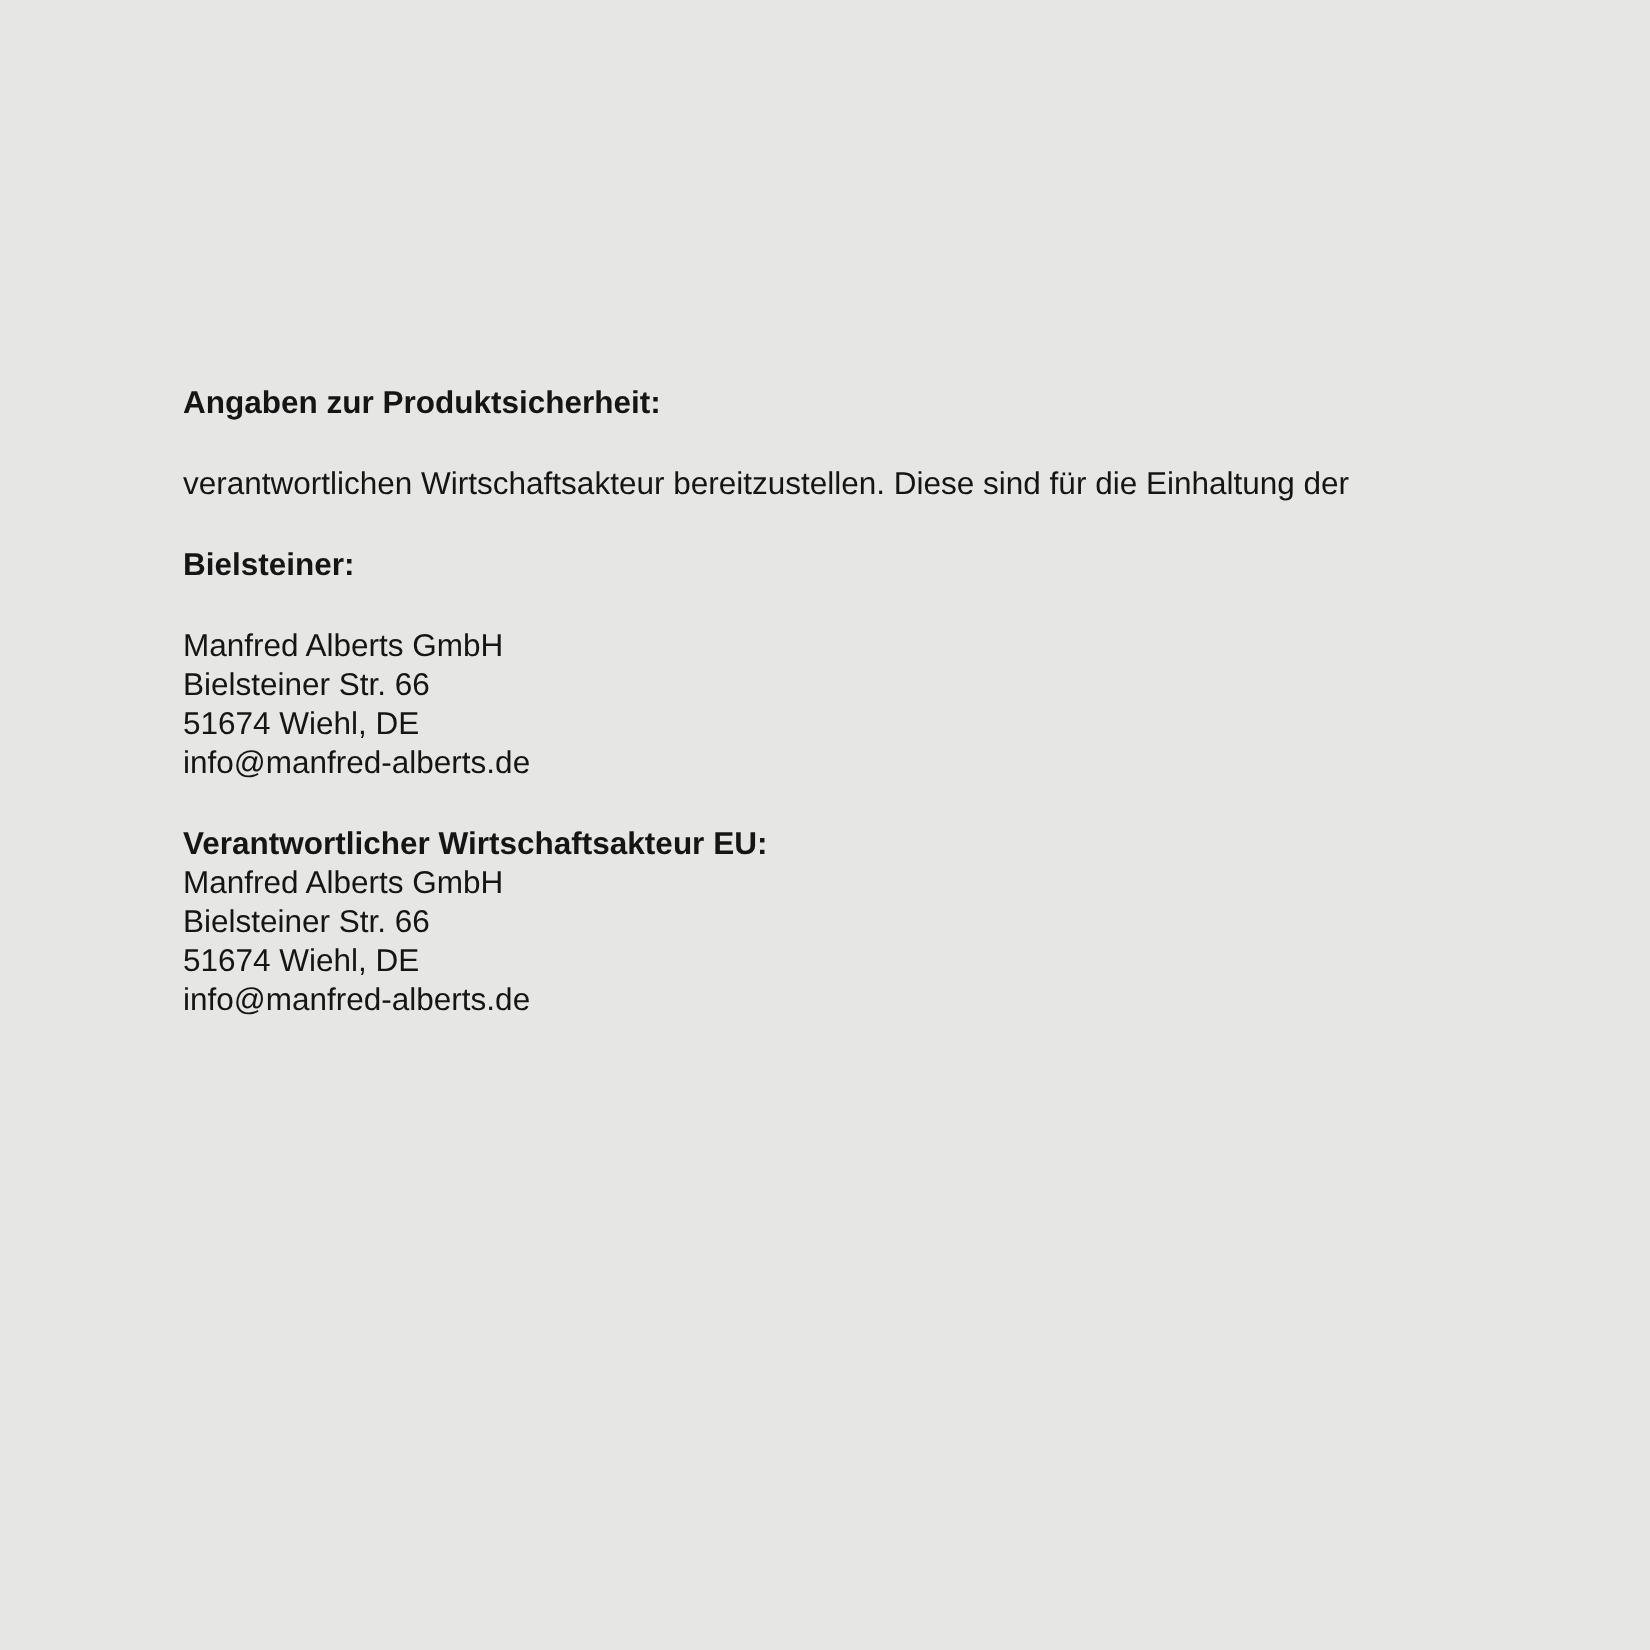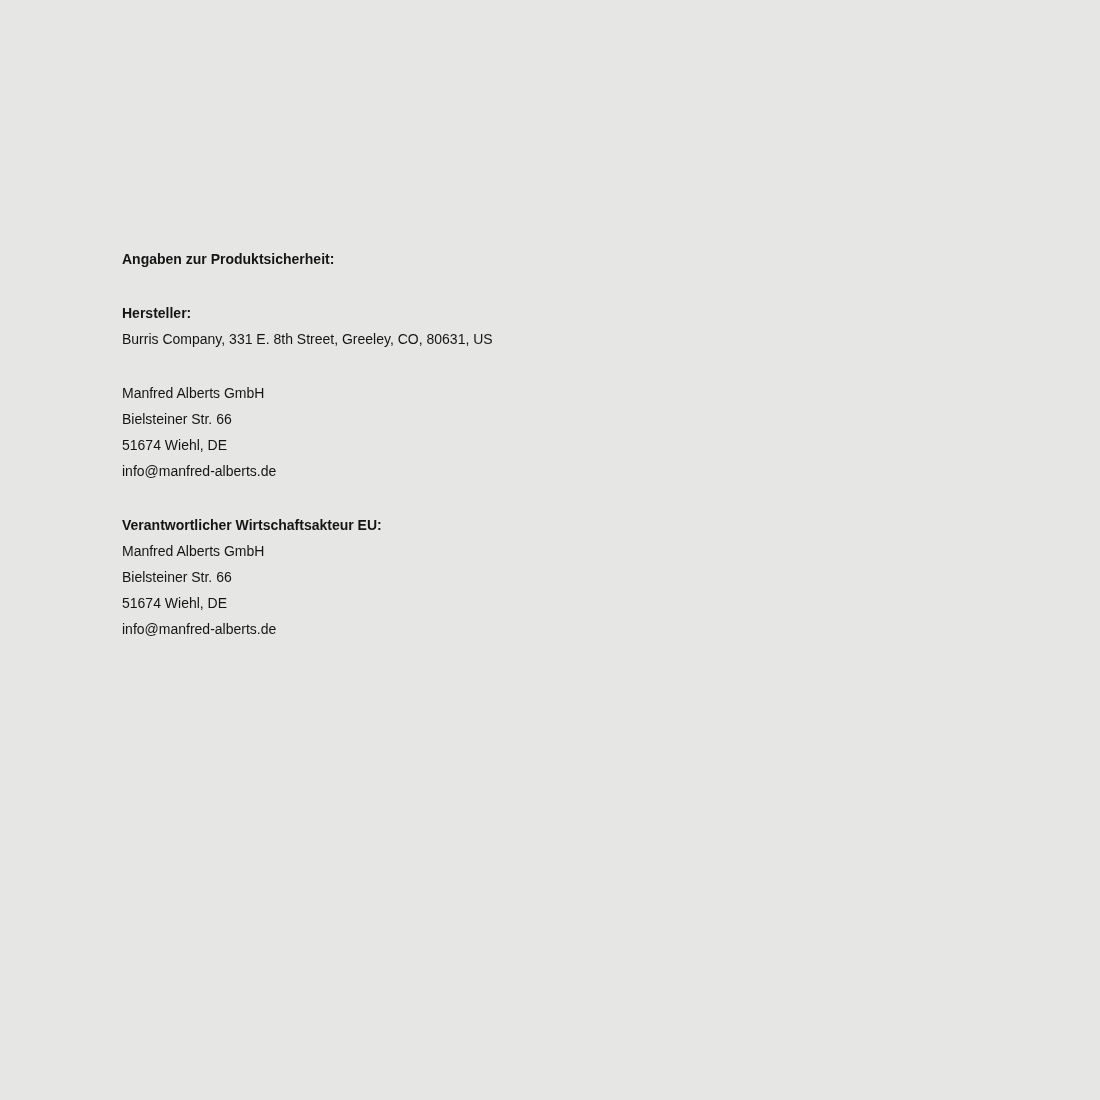--- a/index.html
+++ b/index.html
@@ -11,22 +11,22 @@
     height: 1100px;
     background: #e6e6e4;
     color: #151515;
     font-family: "Liberation Sans", sans-serif;
     position: relative;
     overflow: hidden;
   }
   .doc {
     position: absolute;
     left: 122px;
-    top: 246px;
-    font-size: 14px;
+    top: 256px;
+    font-size: 21px;
     line-height: 26px;
   }
   .line {
     white-space: nowrap;
   }
   .bold {
     font-weight: bold;
   }
   .block {
     margin-bottom: 28px;
@@ -38,25 +38,25 @@
 </head>
 <body>
 
 <main class="doc">
 
   <div class="block">
     <div class="line bold">Angaben zur Produktsicherheit:</div>
   </div>
 
   <div class="block">
+    <div class="line">verantwortlichen Wirtschaftsakteur bereitzustellen. Diese sind für die Einhaltung der</div>
   </div>
 
   <div class="block">
-    <div class="line bold">Hersteller:</div>
-    <div class="line">Burris Company, 331 E. 8th Street, Greeley, CO, 80631, US</div>
+    <div class="line bold">Bielsteiner:</div>
   </div>
 
   <div class="block">
     <div class="line">Manfred Alberts GmbH</div>
     <div class="line">Bielsteiner Str. 66</div>
     <div class="line">51674 Wiehl, DE</div>
     <div class="line">info@manfred-alberts.de</div>
   </div>
 
   <div class="block">

